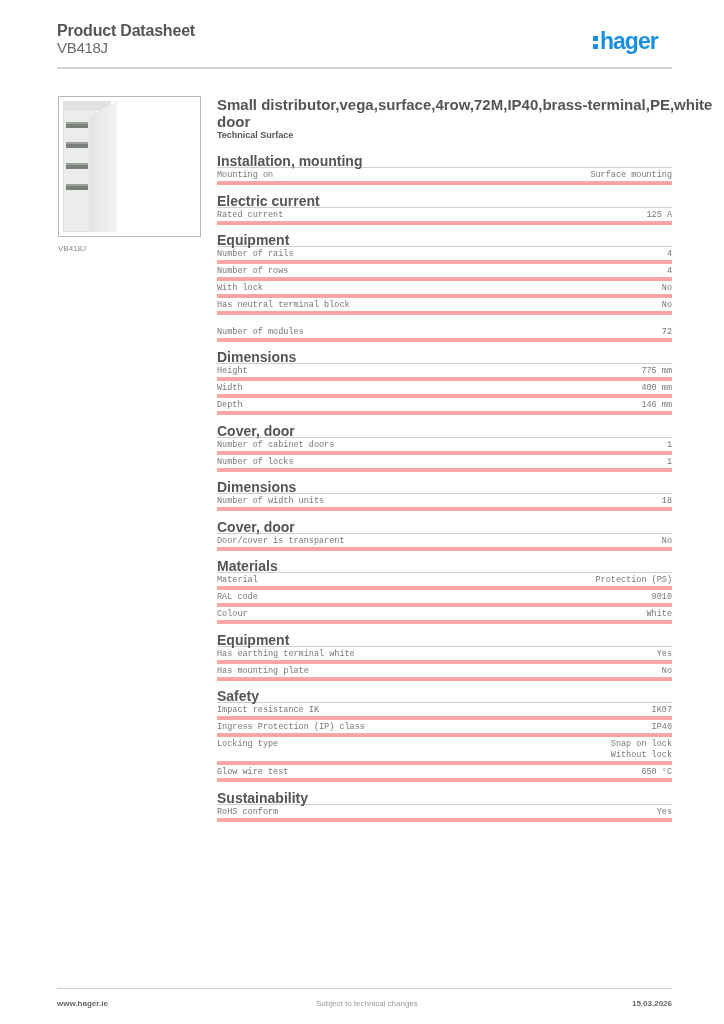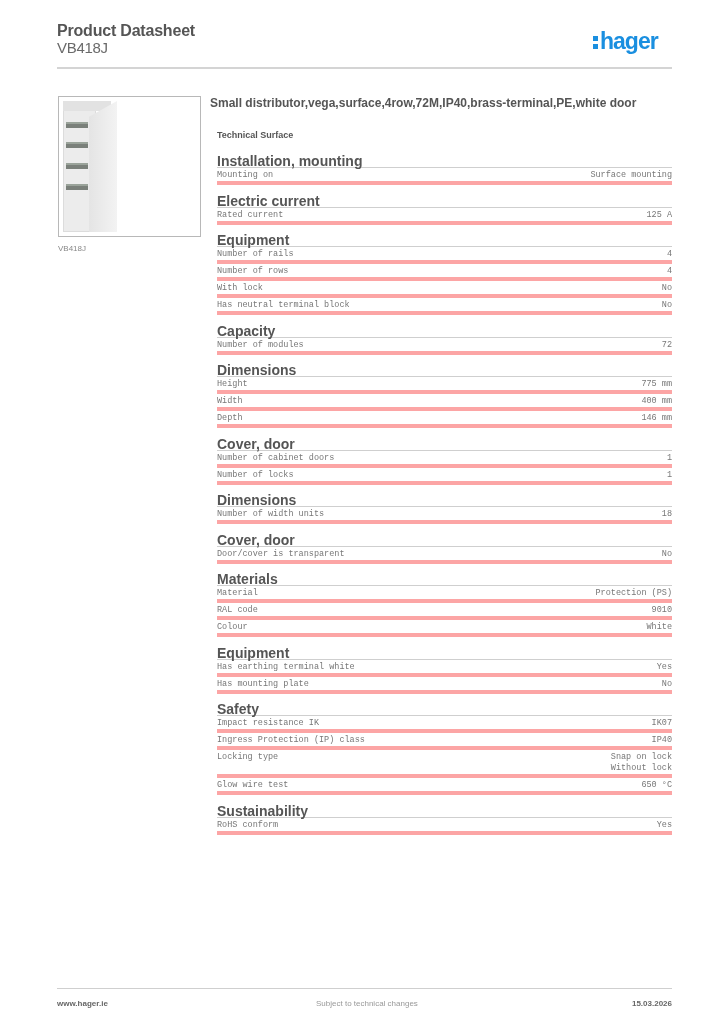--- a/index.html
+++ b/index.html
@@ -15,21 +15,21 @@
   .header-rule { position: absolute; left: 57px; top: 67px; width: 615px; height: 2px; background: #d4d4d4; }
 
   .product-image { position: absolute; left: 58px; top: 96px; width: 143px; height: 141px; border: 1px solid #b8b8b8; background: #fff; }
   .cab-back { position: absolute; left: 4px; top: 4px; width: 33px; height: 131px; background: #ececec; border: 1px solid #dcdcdc; }
   .cab-top { position: absolute; left: 4px; top: 4px; width: 48px; height: 10px; background: #e2e2e2; }
   .rail { position: absolute; left: 7px; width: 22px; height: 6px; background: #7a807a; border-top: 2px solid #9aa39a; }
   .cab-door { position: absolute; left: 30px; top: 4px; width: 28px; height: 131px; background: linear-gradient(90deg, #e4e4e4, #f3f3f3); clip-path: polygon(0 12%, 100% 0, 100% 100%, 0 100%); }
   .door-handle { position: absolute; left: 32px; top: 74px; width: 3px; height: 12px; background: #bfbfbf; }
   .image-caption { position: absolute; left: 58px; top: 244px; font-size: 8px; color: #888; }
 
-  .product-desc { position: absolute; left: 210px; top: 96px; font-size: 12px; font-weight: bold; color: #555; }
+  .product-desc { position: absolute; left: 217px; top: 96px; font-size: 15px; font-weight: bold; color: #555; }
   .tech-heading { position: absolute; left: 217px; top: 130px; font-size: 9px; font-weight: bold; color: #555; }
 
   .specs { position: absolute; left: 217px; top: 155px; width: 455px; }
   .group { margin-bottom: 9.5px; }
   .group-title { font-size: 14px; font-weight: bold; color: #555; height: 13px; line-height: 12px; border-bottom: 1px solid #cfcfcf; }
   .row { display: flex; justify-content: space-between; font-size: 8.5px; color: #777; border-bottom: 4px solid #fca5a5; min-height: 14.5px; padding-top: 2px; line-height: 11px; font-family: Liberation Mono, monospace; }
   .row .val { text-align: left; white-space: pre-line; }
 
   .footer-rule { position: absolute; left: 57px; top: 988px; width: 615px; height: 1px; background: #cfcfcf; }
   .footer-left { position: absolute; left: 57px; top: 999px; font-size: 8px; font-weight: bold; color: #666; }
@@ -87,21 +87,20 @@
       <div class="row">
         <span>With lock</span>
         <span class="val">No</span>
       </div>
       <div class="row">
         <span>Has neutral terminal block</span>
         <span class="val">No</span>
       </div>
     </div>
     <div class="group">
-      <div class="group-title">Capacity</div>
       <div class="row">
         <span>Number of modules</span>
         <span class="val">72</span>
       </div>
     </div>
     <div class="group">
       <div class="group-title">Dimensions</div>
       <div class="row">
         <span>Height</span>
         <span class="val">775 mm</span>

